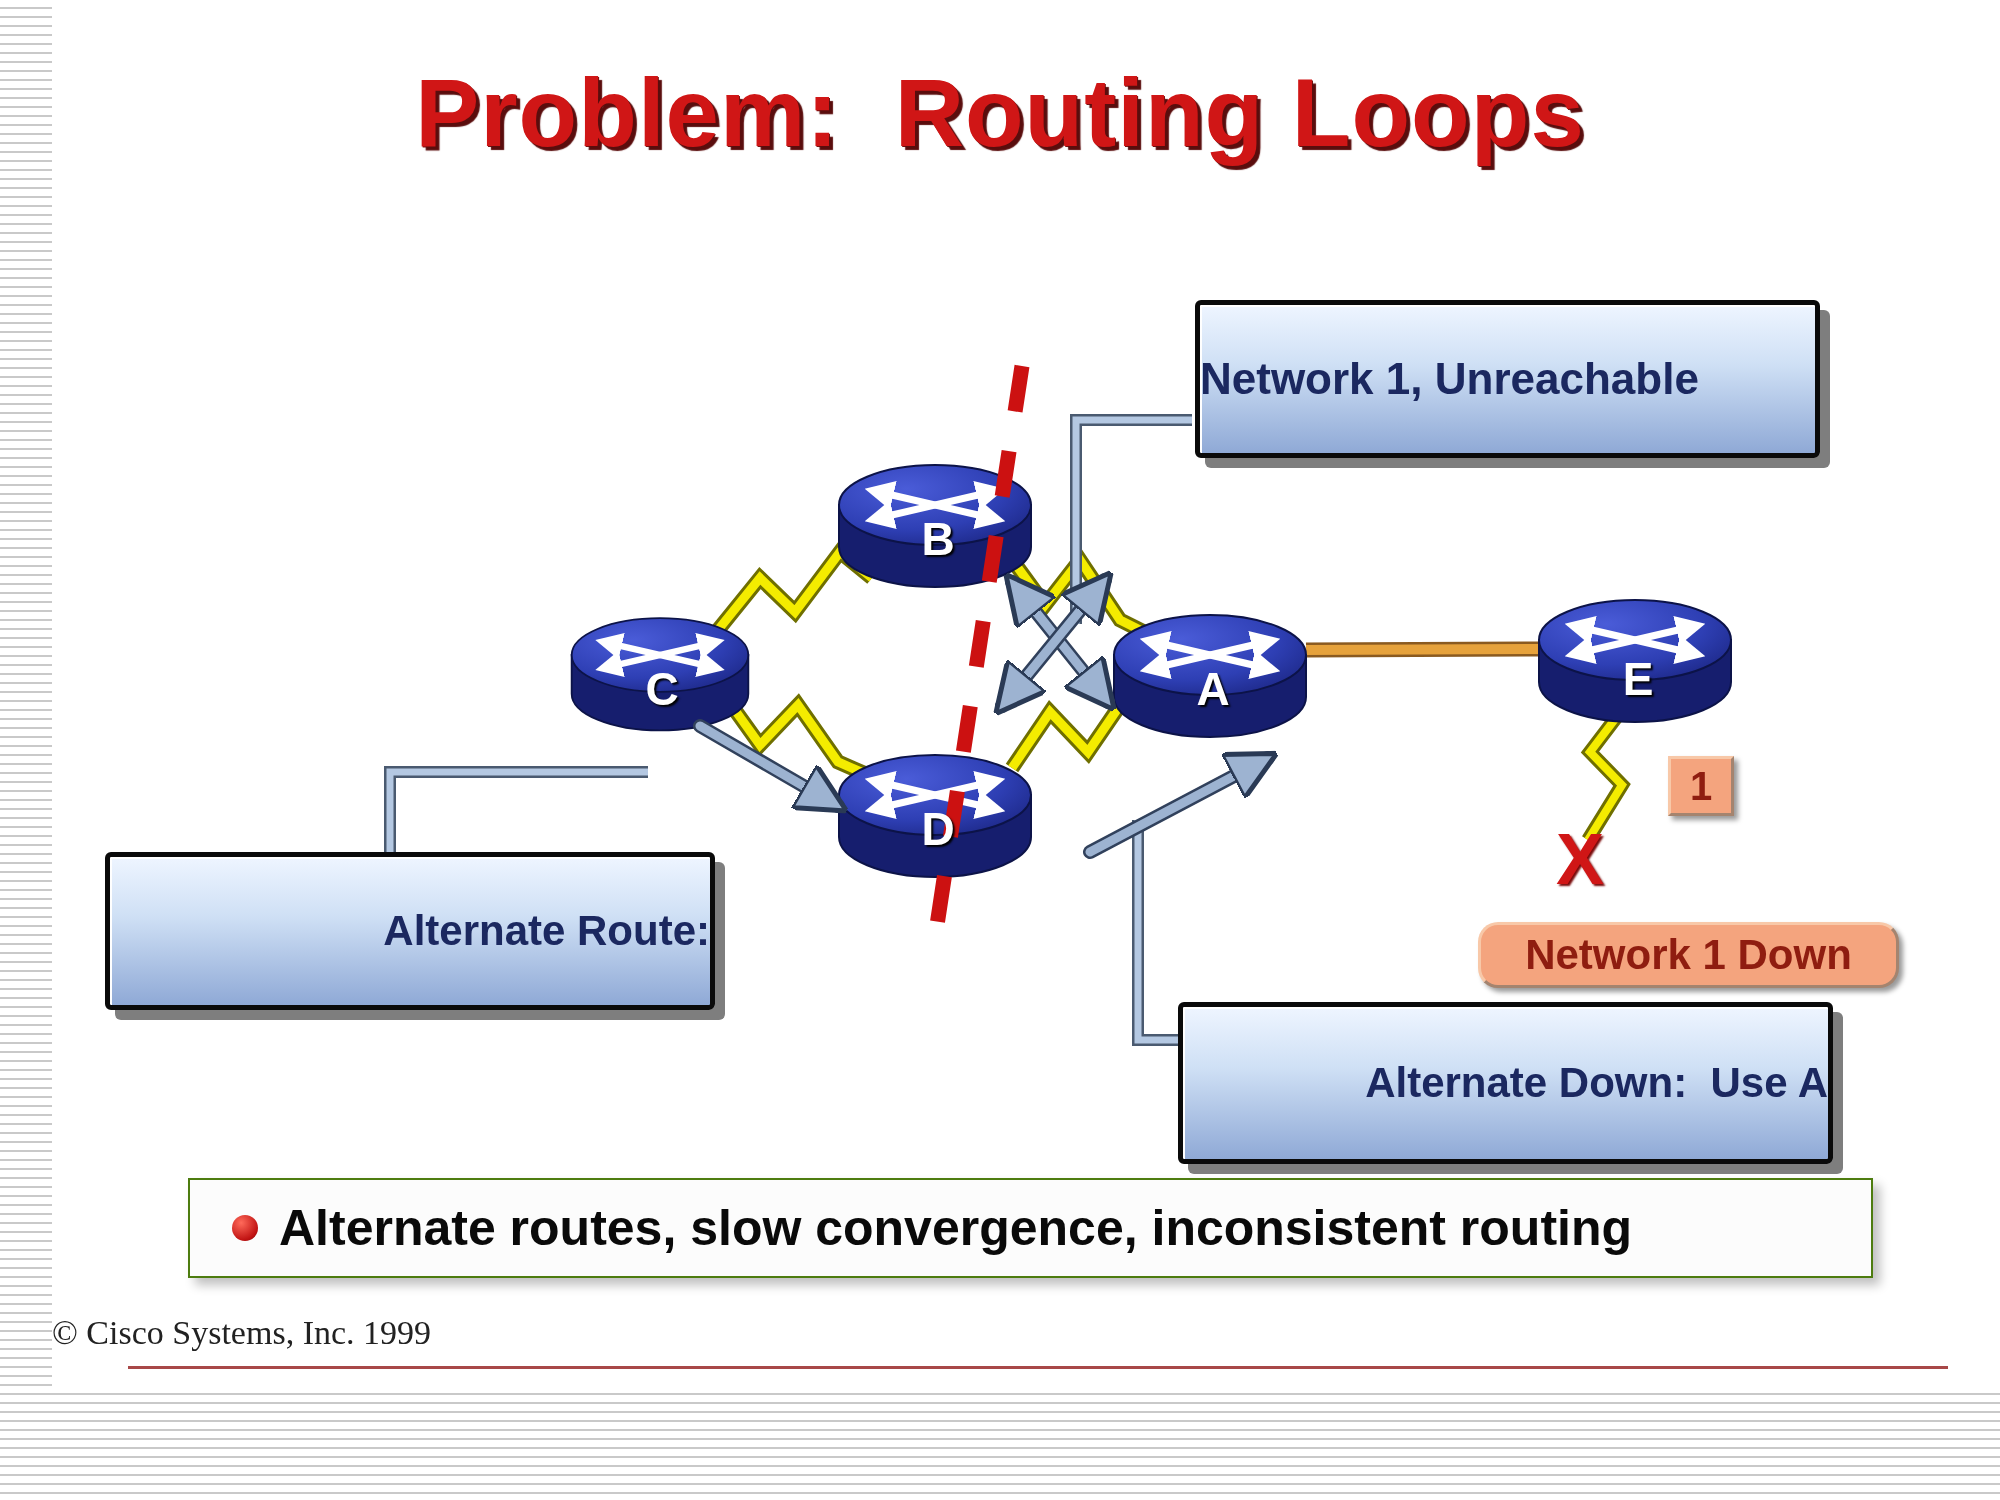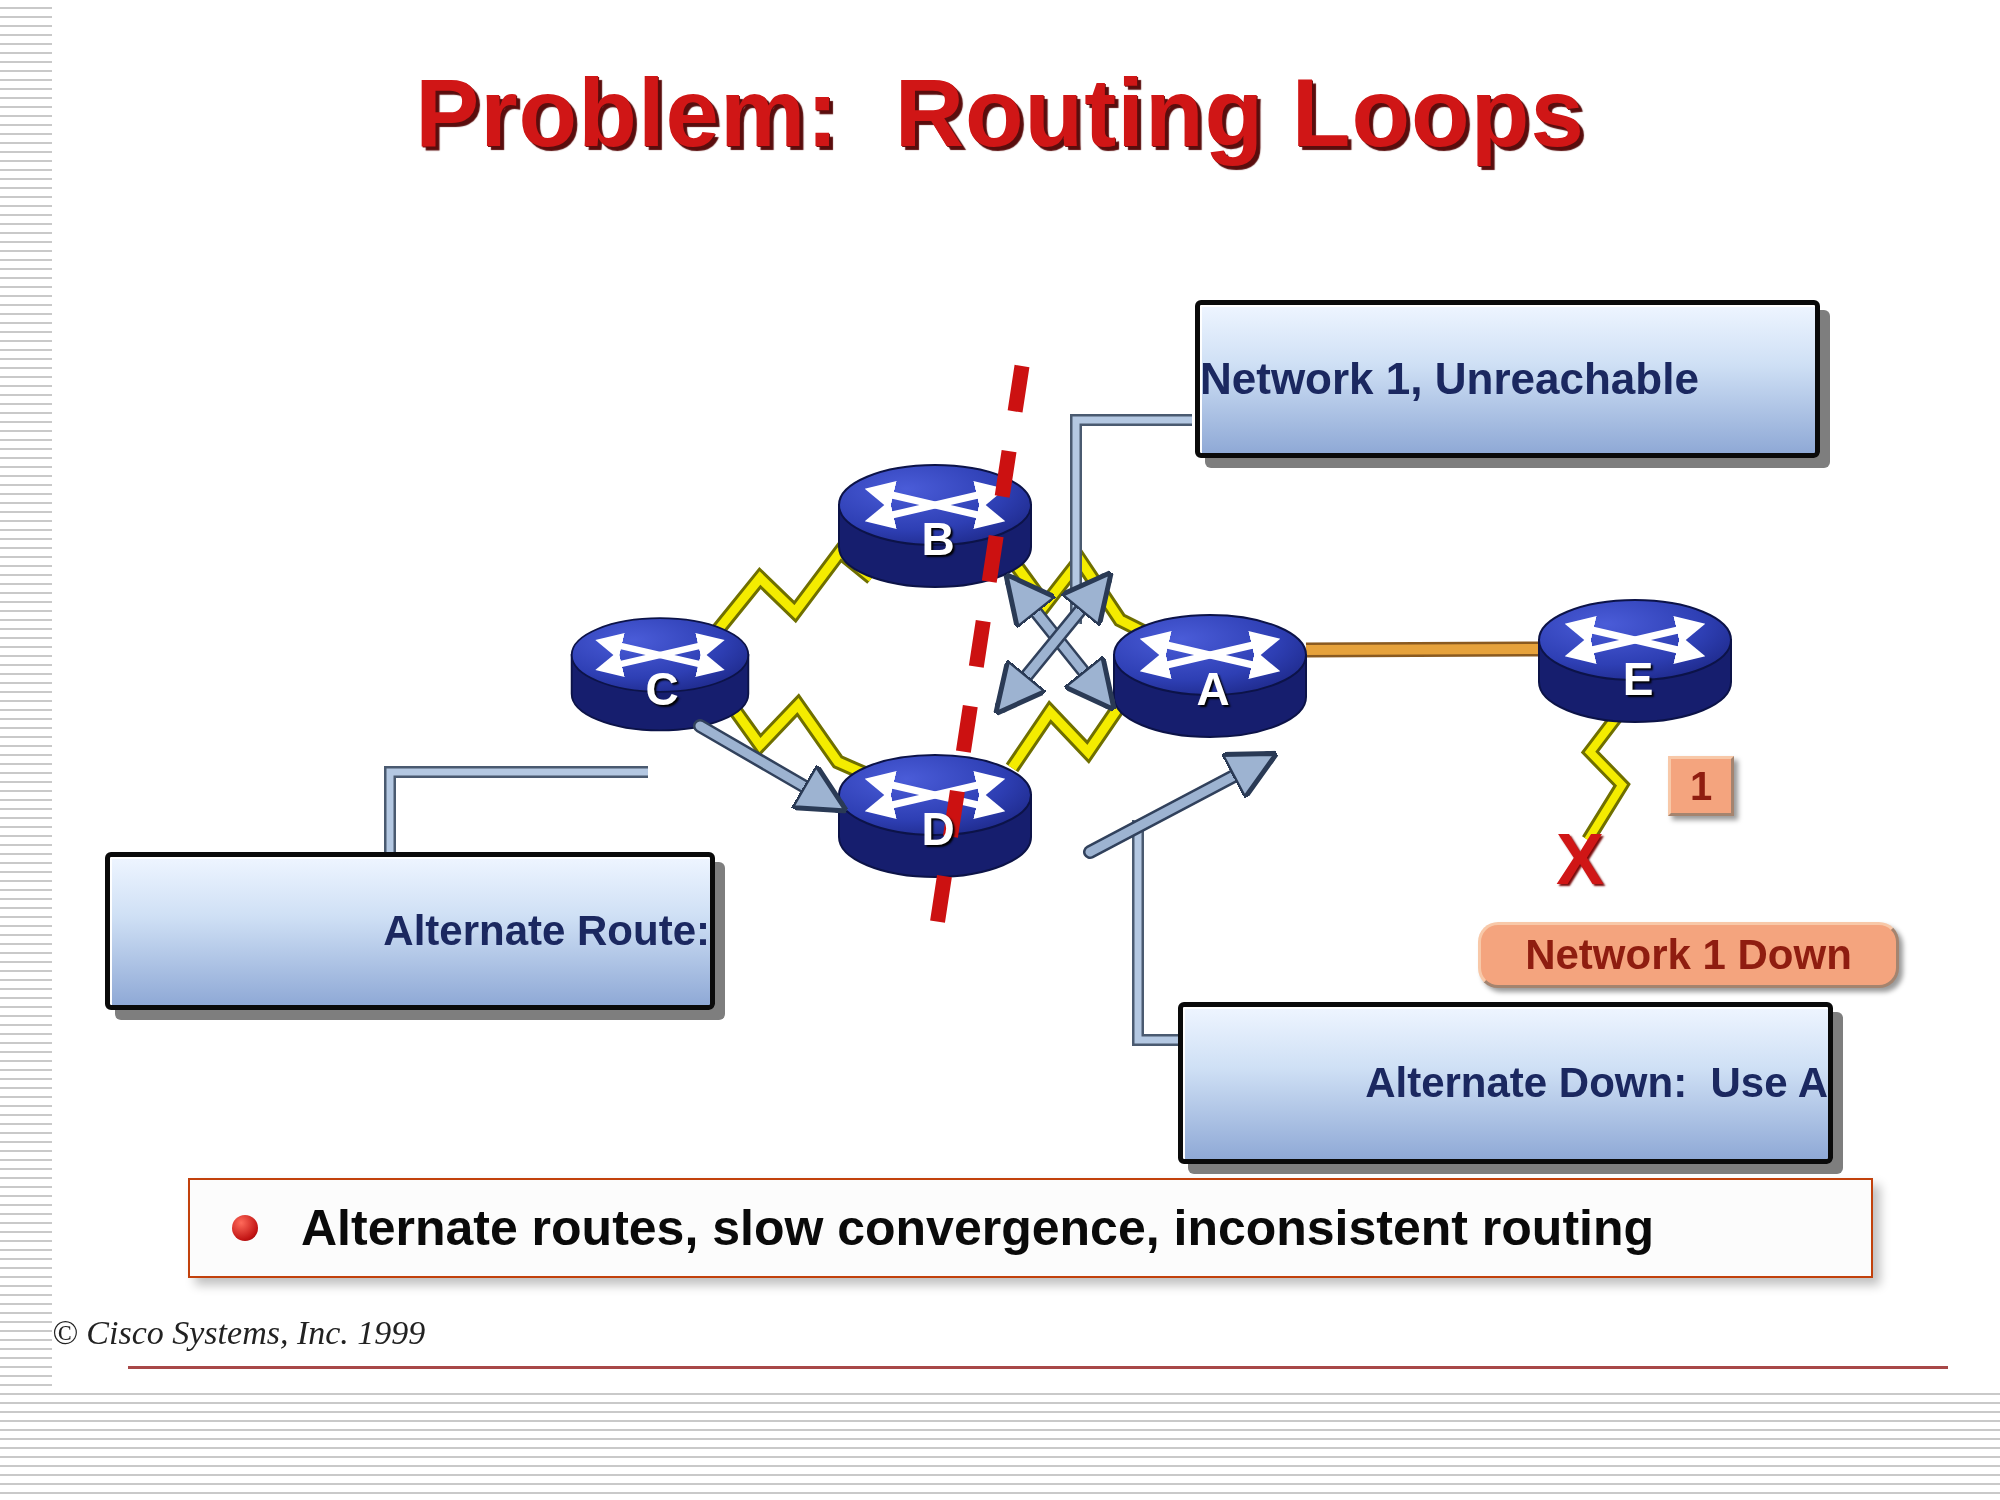--- a/index.html
+++ b/index.html
@@ -40,32 +40,32 @@
     position:absolute;background:#f4a47e;border:3px outset #f8c8a8;
     box-shadow:4px 4px 5px #9a9a9a;color:#8f1d10;font-weight:bold;
     display:flex;align-items:center;justify-content:center;
   }
   .x-mark{
     position:absolute;color:#d01616;font-weight:bold;font-size:72px;
     text-shadow:2px 2px 2px #7a0a0a;
   }
   .summary-bar{
     position:absolute;left:188px;top:1178px;width:1685px;height:100px;
-    background:#fcfcfc;border:2px solid #c2410c;
+    background:#fcfcfc;border:2px solid #4d7c0f;
     box-shadow:7px 7px 10px #c0c0c0;
-    display:flex;align-items:center;padding-left:42px;box-sizing:border-box;gap:43px;
+    display:flex;align-items:center;padding-left:42px;box-sizing:border-box;gap:21px;
   }
   .bullet{
     width:26px;height:26px;border-radius:50%;flex:0 0 auto;
     background:radial-gradient(circle at 35% 30%,#ff6a5a,#c01212 70%,#700808);
   }
   .summary-text{font-size:50px;font-weight:bold;color:#0a0a0a;}
   .copyright{
     position:absolute;left:52px;top:1314px;
-    font-family:"Liberation Serif", serif;font-style:italic;
+    font-family:"Liberation Serif", serif;
     font-size:34px;color:#222222;
   }
   .red-rule{
     position:absolute;left:128px;top:1366px;width:1820px;height:3px;
     background:#a84848;
   }
 </style>
 </head>
 <body>
 

